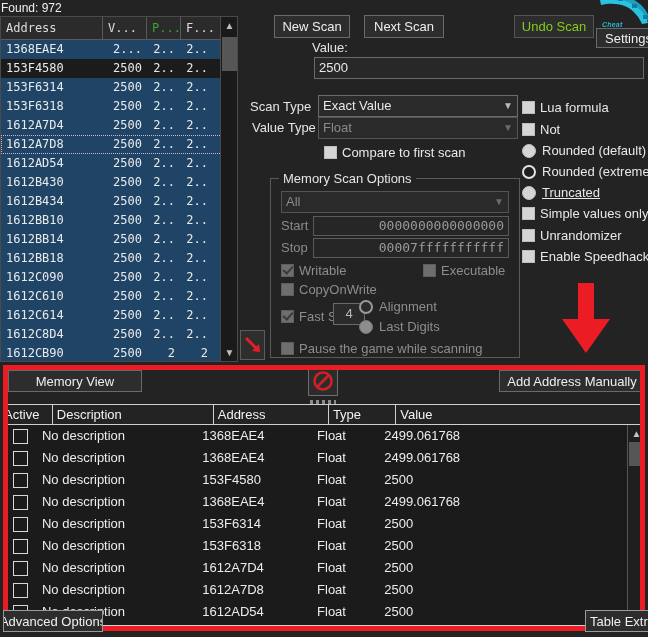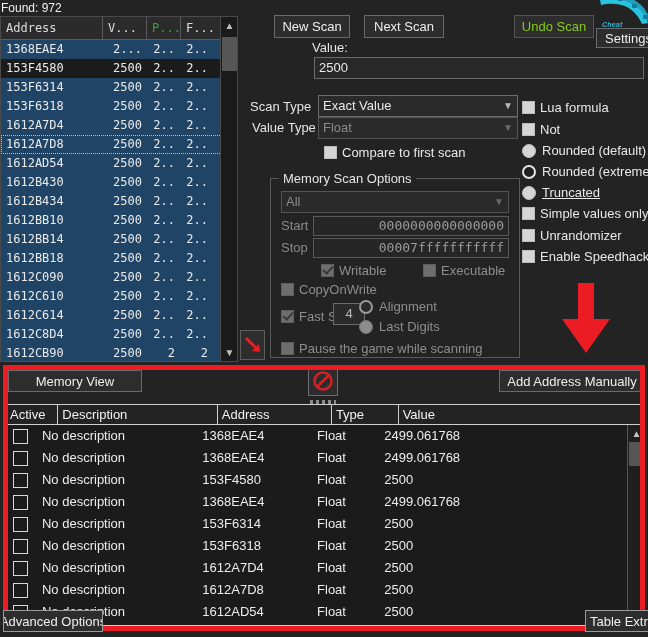--- a/index.html
+++ b/index.html
@@ -185,21 +185,21 @@
   .g-stop-l  { left: 10px; top: 61px; }
   .g-fld {
     position: absolute; background: #262626; border: 1px solid #5a5a5a;
     color: #9a9a9a; font-size: 13px; line-height: 18px; height: 20px;
     text-align: right; padding-right: 4px;
     font-family: "DejaVu Sans Mono", monospace; overflow: hidden; white-space: nowrap;
   }
   .g-start-f { left: 42px; top: 37px; width: 196px; }
   .g-stop-f  { left: 42px; top: 59px; width: 196px; }
 
-  .g-writable  { left: 10px; top: 84px; margin-left: 40px; }
+  .g-writable  { left: 10px; top: 84px; }
   .g-exec      { left: 152px; top: 84px; }
   .g-cow       { left: 10px; top: 103px; }
   .g-fast      { left: 10px; top: 130px; }
   .g-align     { left: 88px; top: 120px; }
   .g-lastdig   { left: 88px; top: 140px; }
   .g-pause     { left: 10px; top: 162px; }
   .g-fastfld {
     position: absolute; left: 62px; top: 124px; width: 32px; height: 22px;
     background: #2b2b2b; border: 1px solid #6a6a6a; color: #b9b9b9;
     font-size: 13px; line-height: 20px; text-align: center;
@@ -240,21 +240,21 @@
     background: #1b1b1b; border: 1px solid #cfcfcf; overflow: hidden;
   }
   .at-head {
     display: flex; height: 20px; background: #232323;
     border-bottom: 1px solid #cfcfcf; font-size: 13px;
   }
   .at-head .th {
     color: #f2f2f2; line-height: 20px; padding-left: 4px;
     border-right: 1px solid #cfcfcf; white-space: nowrap; overflow: hidden;
   }
-  .th.c-act  { width: 50px; padding-left: 0px; margin-left: 6px; }
+  .th.c-act  { width: 50px; padding-left: 0px; }
   .th.c-desc { width: 165px; }
   .th.c-addr { width: 118px; }
   .th.c-type { width: 69px; }
   .th.c-val  { width: 254px; border-right: none; }
 
   .at-body { position: relative; width: 623px; height: 200px; overflow: hidden; }
   .at-row { display: flex; height: 22px; font-size: 13px; color: #ececec; }
   .at-row .td { line-height: 22px; white-space: nowrap; overflow: hidden; }
   .td.c-act  { width: 35px; display: flex; align-items: center; justify-content: center; }
   .td.c-desc { width: 165px; padding-left: 4px; }

